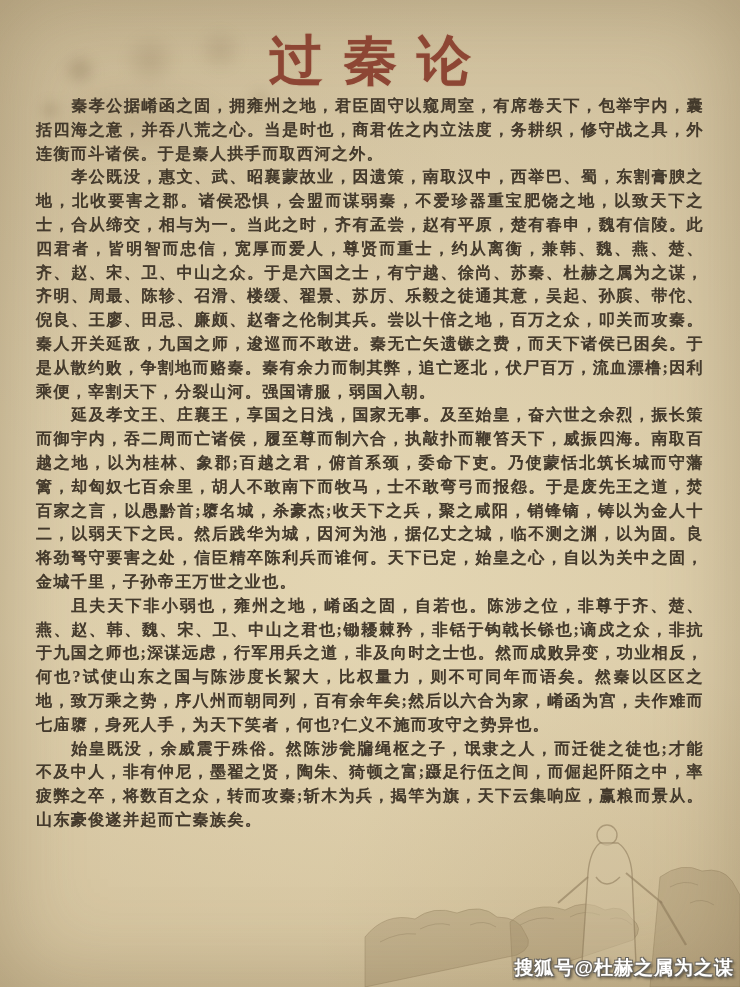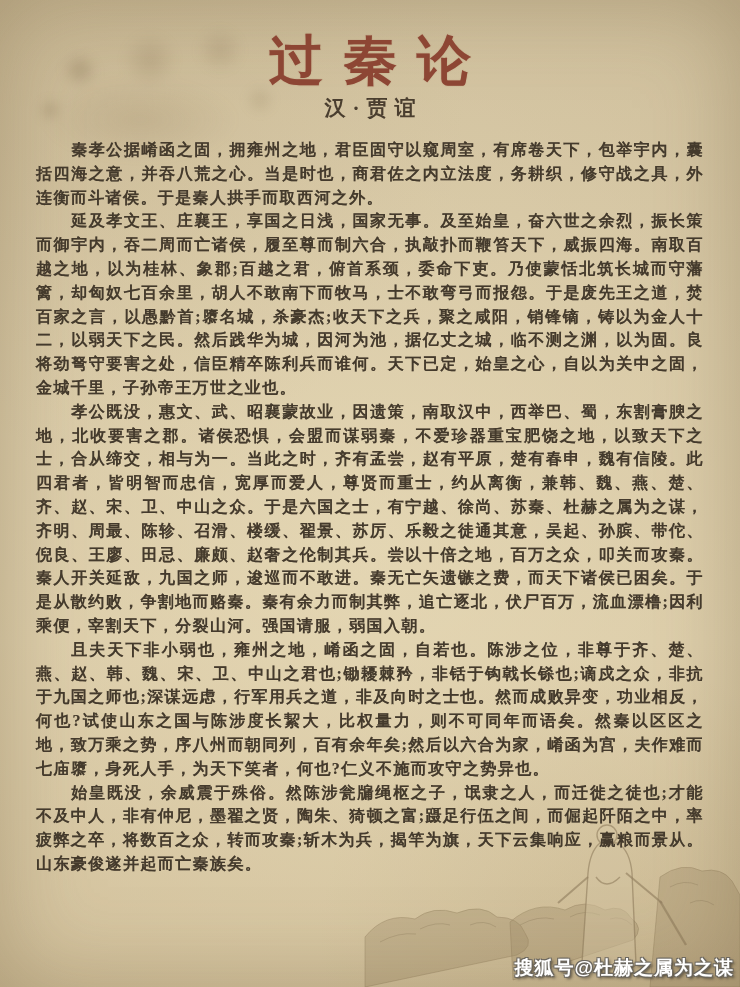--- a/index.html
+++ b/index.html
@@ -117,26 +117,25 @@
       <path d="M228,60 l-30,26 M266,56 l36,30" stroke-width="2"></path>
       <path d="M300,84 l26,44" stroke-width="2.4"></path>
       <path d="M236,60 q10,14 24,0" fill="none"></path>
     </g>
   </svg>
 
   <div class="vignette"></div>
 
   <div class="content">
     <h1 class="doc-title">过秦论</h1>
-    <h2 class="doc-author">汉·贾谊</h2>
 
     <div class="doc-body">
       <p>秦孝公据崤函之固，拥雍州之地，君臣固守以窥周室，有席卷天下，包举宇内，囊括四海之意，并吞八荒之心。当是时也，商君佐之内立法度，务耕织，修守战之具，外连衡而斗诸侯。于是秦人拱手而取西河之外。</p>
+      <p>孝公既没，惠文、武、昭襄蒙故业，因遗策，南取汉中，西举巴、蜀，东割膏腴之地，北收要害之郡。诸侯恐惧，会盟而谋弱秦，不爱珍器重宝肥饶之地，以致天下之士，合从缔交，相与为一。当此之时，齐有孟尝，赵有平原，楚有春申，魏有信陵。此四君者，皆明智而忠信，宽厚而爱人，尊贤而重士，约从离衡，兼韩、魏、燕、楚、齐、赵、宋、卫、中山之众。于是六国之士，有宁越、徐尚、苏秦、杜赫之属为之谋，齐明、周最、陈轸、召滑、楼缓、翟景、苏厉、乐毅之徒通其意，吴起、孙膑、带佗、倪良、王廖、田忌、廉颇、赵奢之伦制其兵。尝以十倍之地，百万之众，叩关而攻秦。秦人开关延敌，九国之师，逡巡而不敢进。秦无亡矢遗镞之费，而天下诸侯已困矣。于是从散约败，争割地而赂秦。秦有余力而制其弊，追亡逐北，伏尸百万，流血漂橹;因利乘便，宰割天下，分裂山河。强国请服，弱国入朝。</p>
       <p>延及孝文王、庄襄王，享国之日浅，国家无事。及至始皇，奋六世之余烈，振长策而御宇内，吞二周而亡诸侯，履至尊而制六合，执敲扑而鞭笞天下，威振四海。南取百越之地，以为桂林、象郡;百越之君，俯首系颈，委命下吏。乃使蒙恬北筑长城而守藩篱，却匈奴七百余里，胡人不敢南下而牧马，士不敢弯弓而报怨。于是废先王之道，焚百家之言，以愚黔首;隳名城，杀豪杰;收天下之兵，聚之咸阳，销锋镝，铸以为金人十二，以弱天下之民。然后践华为城，因河为池，据亿丈之城，临不测之渊，以为固。良将劲弩守要害之处，信臣精卒陈利兵而谁何。天下已定，始皇之心，自以为关中之固，金城千里，子孙帝王万世之业也。</p>
-      <p>孝公既没，惠文、武、昭襄蒙故业，因遗策，南取汉中，西举巴、蜀，东割膏腴之地，北收要害之郡。诸侯恐惧，会盟而谋弱秦，不爱珍器重宝肥饶之地，以致天下之士，合从缔交，相与为一。当此之时，齐有孟尝，赵有平原，楚有春申，魏有信陵。此四君者，皆明智而忠信，宽厚而爱人，尊贤而重士，约从离衡，兼韩、魏、燕、楚、齐、赵、宋、卫、中山之众。于是六国之士，有宁越、徐尚、苏秦、杜赫之属为之谋，齐明、周最、陈轸、召滑、楼缓、翟景、苏厉、乐毅之徒通其意，吴起、孙膑、带佗、倪良、王廖、田忌、廉颇、赵奢之伦制其兵。尝以十倍之地，百万之众，叩关而攻秦。秦人开关延敌，九国之师，逡巡而不敢进。秦无亡矢遗镞之费，而天下诸侯已困矣。于是从散约败，争割地而赂秦。秦有余力而制其弊，追亡逐北，伏尸百万，流血漂橹;因利乘便，宰割天下，分裂山河。强国请服，弱国入朝。</p>
       <p>且夫天下非小弱也，雍州之地，崤函之固，自若也。陈涉之位，非尊于齐、楚、燕、赵、韩、魏、宋、卫、中山之君也;锄耰棘矜，非铦于钩戟长铩也;谪戍之众，非抗于九国之师也;深谋远虑，行军用兵之道，非及向时之士也。然而成败异变，功业相反，何也?试使山东之国与陈涉度长絜大，比权量力，则不可同年而语矣。然秦以区区之地，致万乘之势，序八州而朝同列，百有余年矣;然后以六合为家，崤函为宫，夫作难而七庙隳，身死人手，为天下笑者，何也?仁义不施而攻守之势异也。</p>
       <p>始皇既没，余威震于殊俗。然陈涉瓮牖绳枢之子，氓隶之人，而迁徙之徒也;才能不及中人，非有仲尼，墨翟之贤，陶朱、猗顿之富;蹑足行伍之间，而倔起阡陌之中，率疲弊之卒，将数百之众，转而攻秦;斩木为兵，揭竿为旗，天下云集响应，赢粮而景从。山东豪俊遂并起而亡秦族矣。</p>
     </div>
   </div>
 
   <div class="watermark">搜狐号@杜赫之属为之谋</div>
 
 </div>
 
 </body></html>

